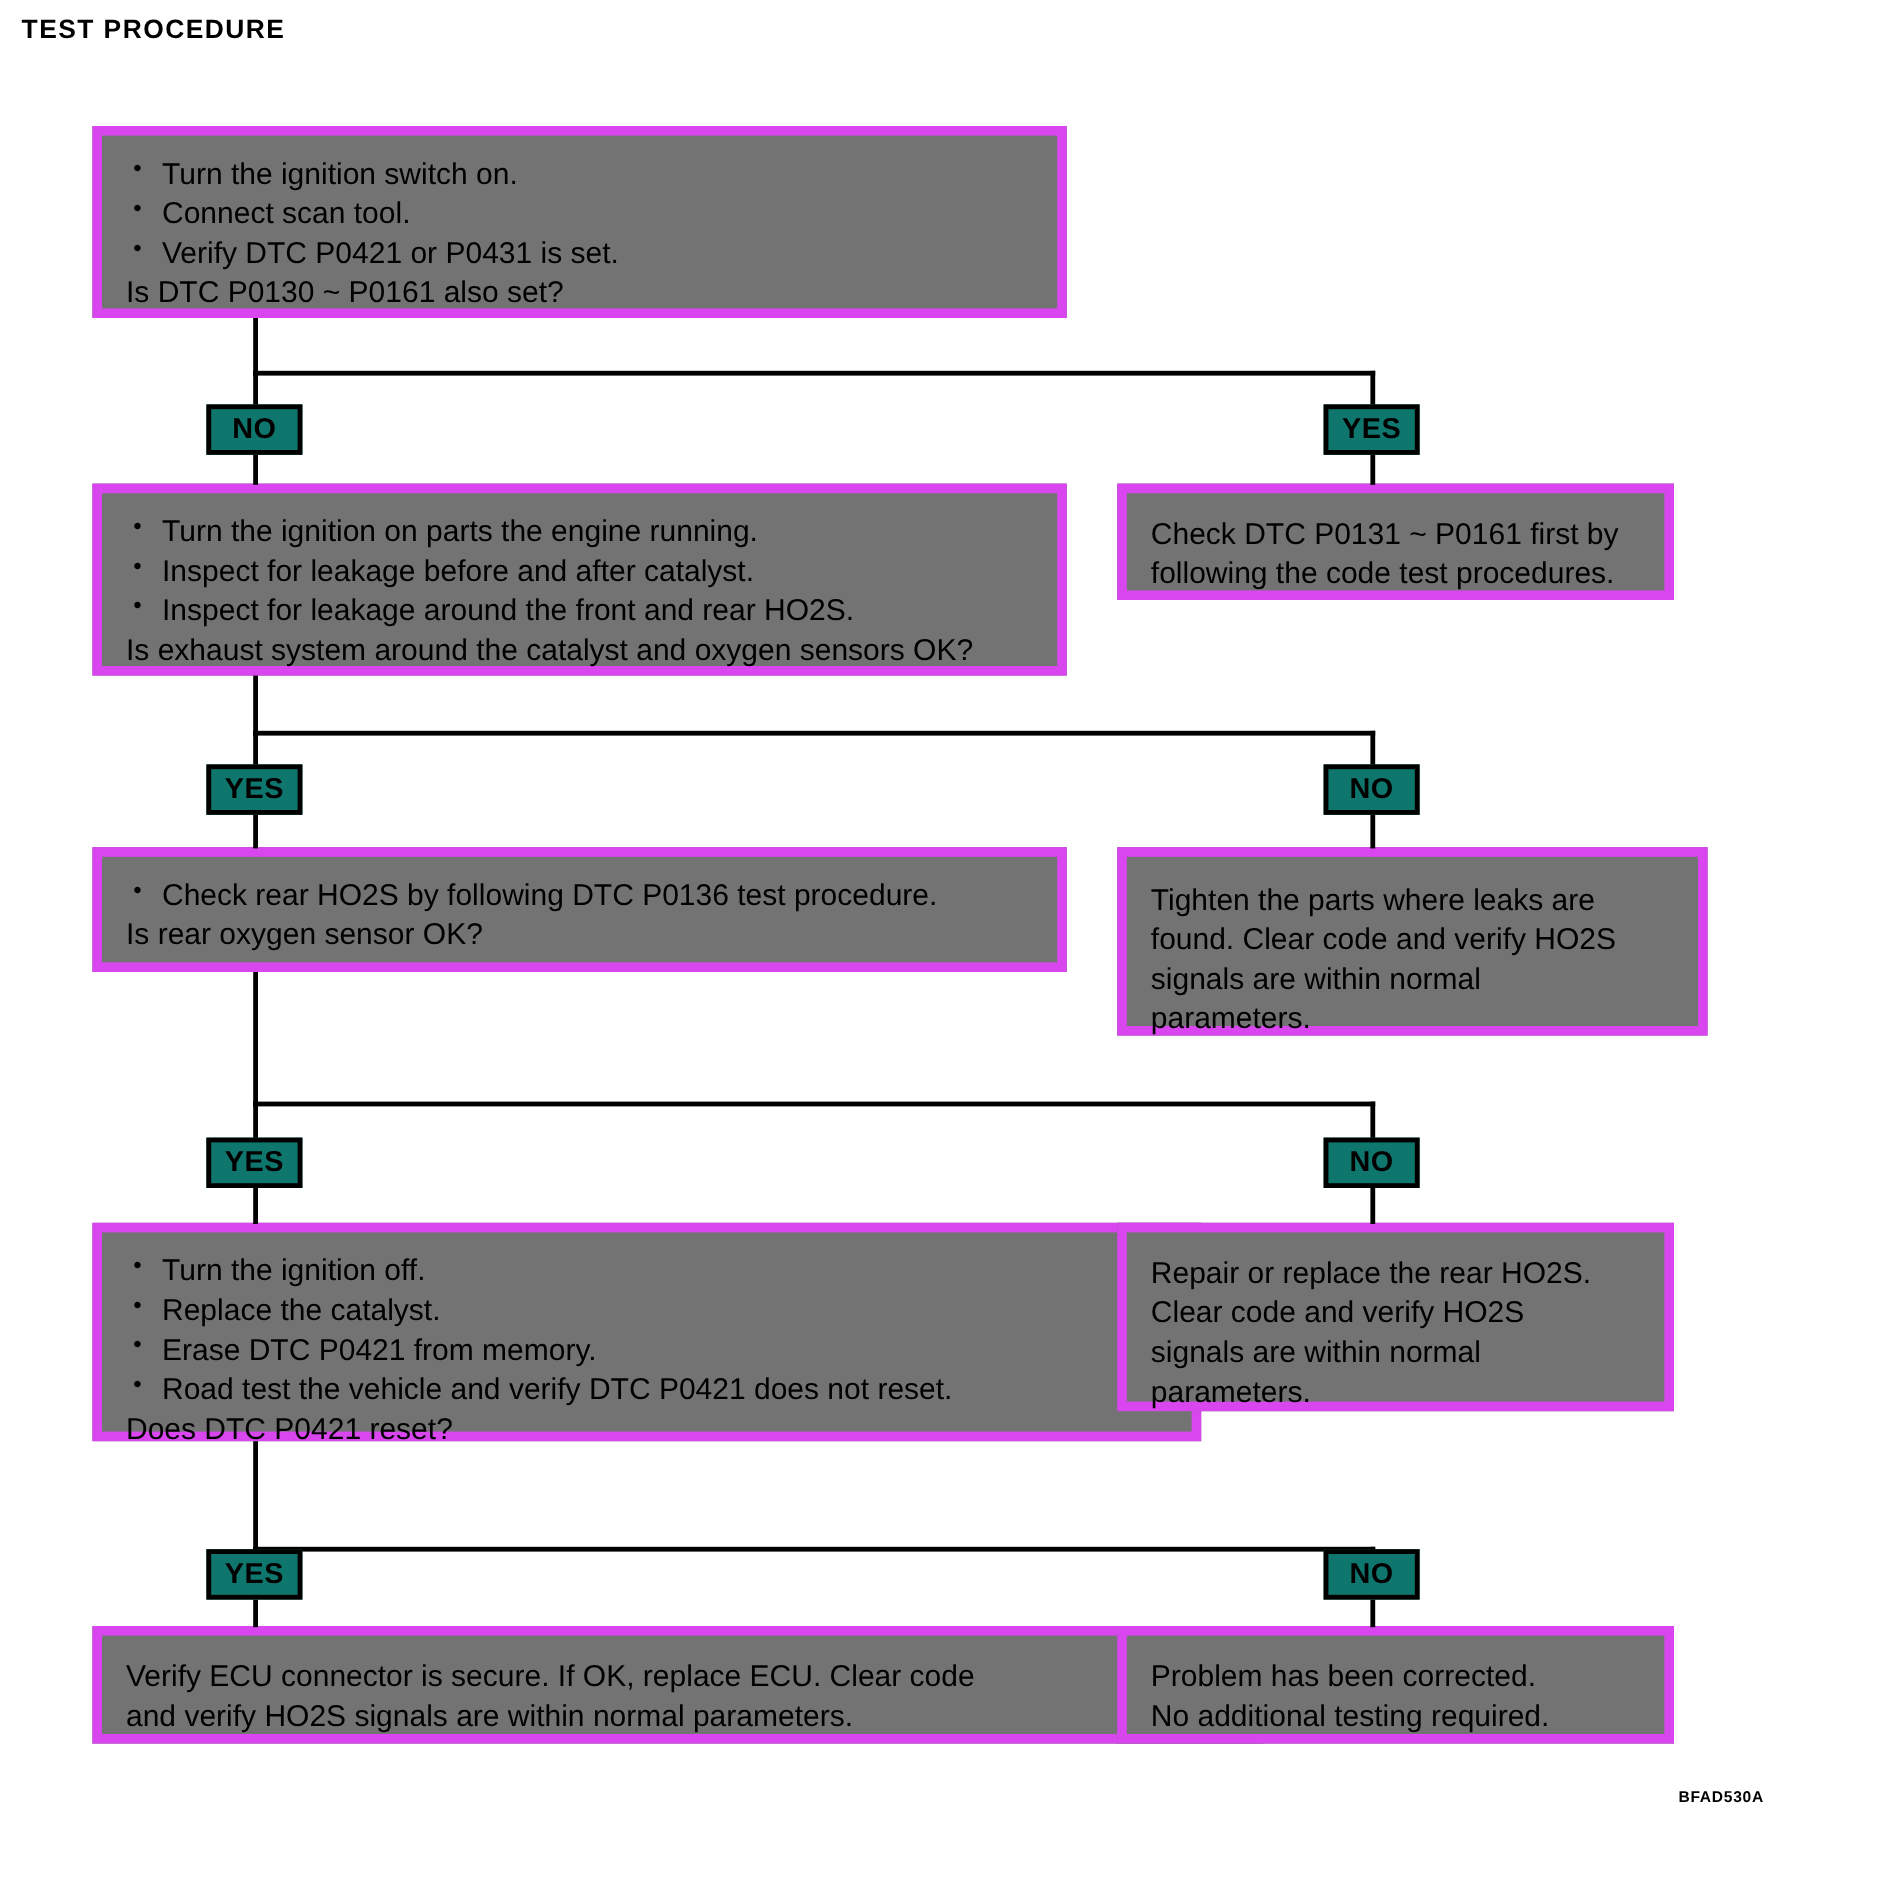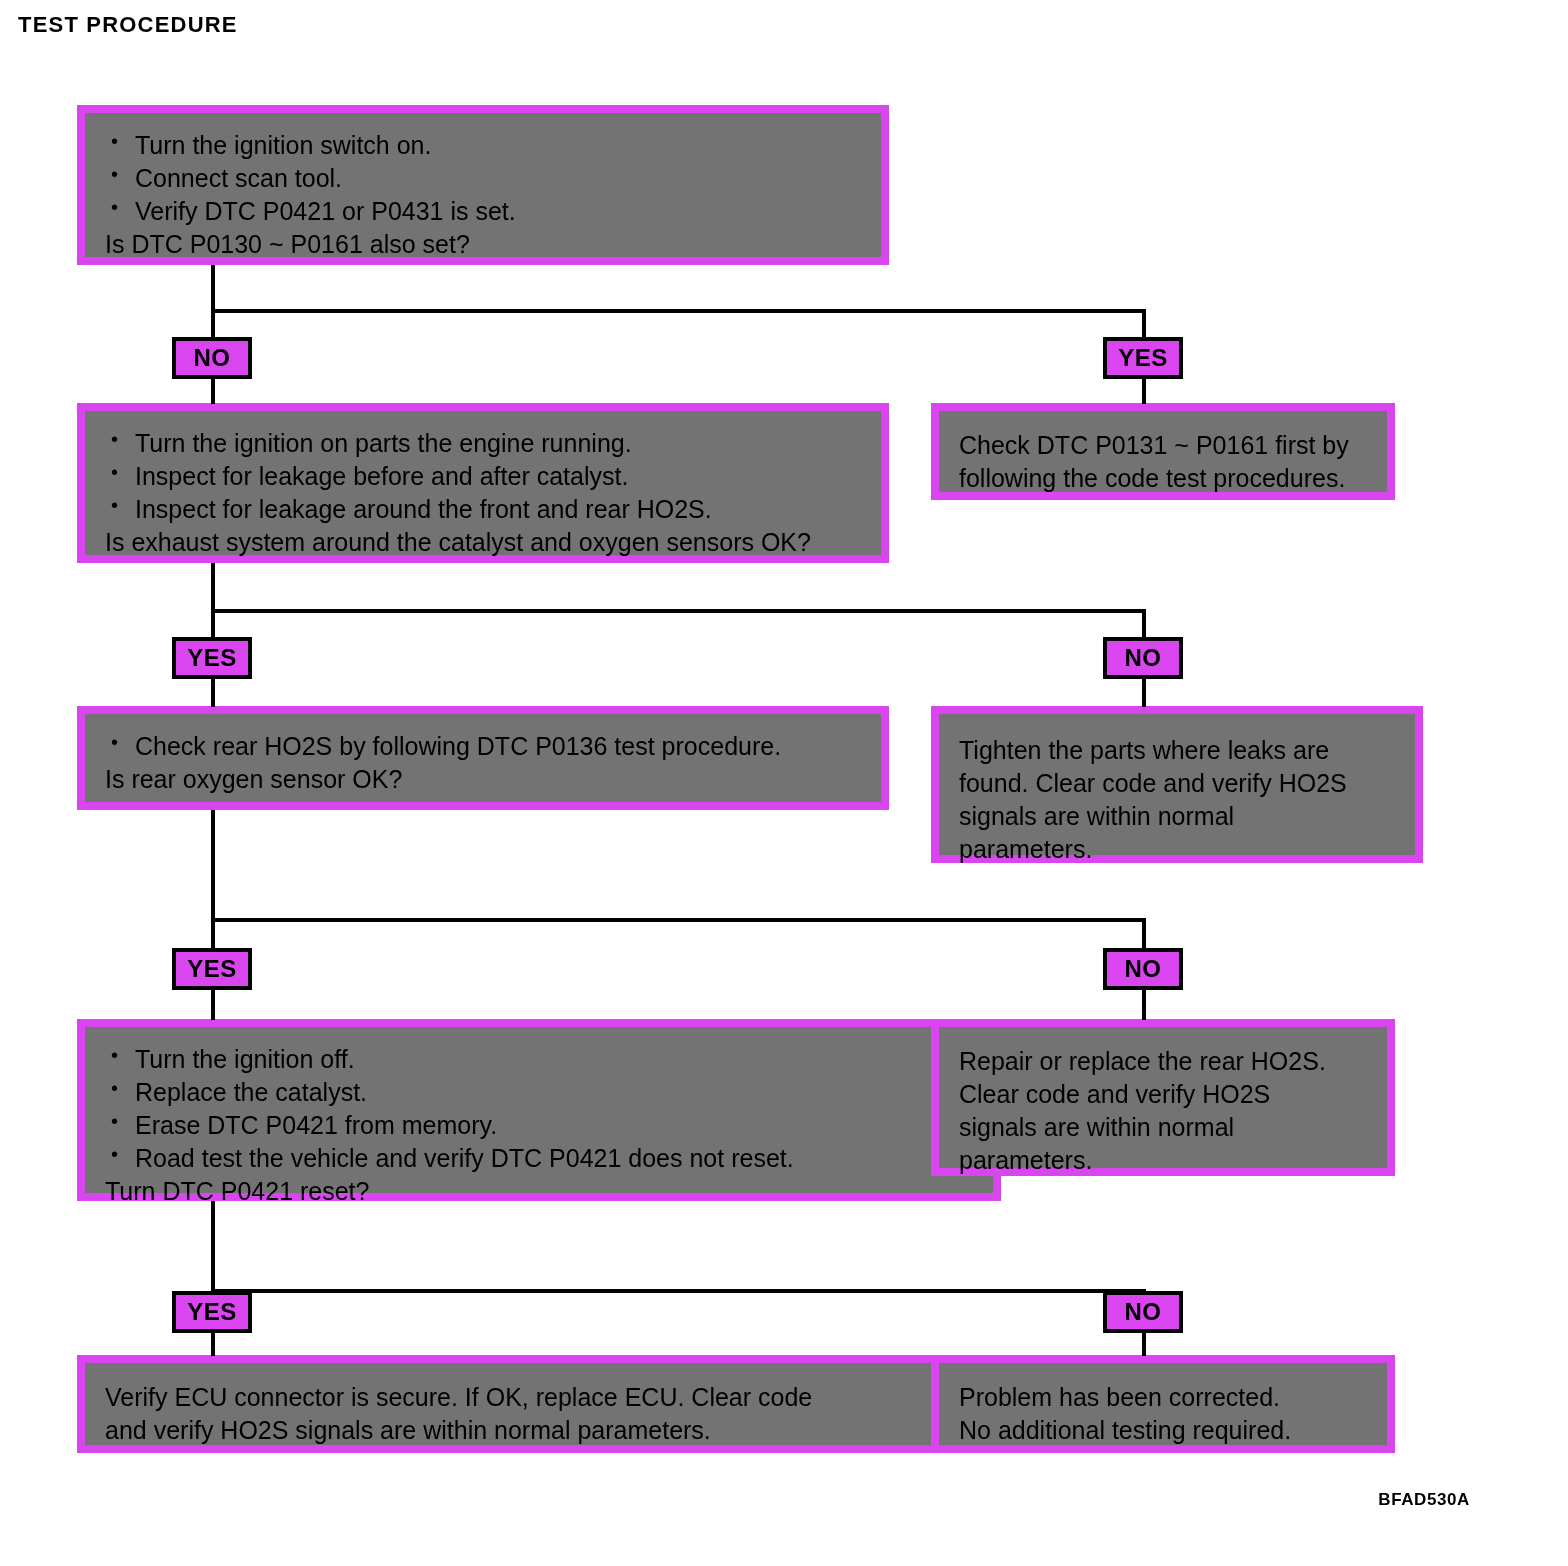--- a/index.html
+++ b/index.html
@@ -55,21 +55,21 @@
   .node .plain-line {
     white-space: nowrap;
   }
 
   
   .branch-label {
     position: absolute;
     width: 80px;
     height: 42px;
     border: 4px solid #000000;
-    background: #d946ef;
+    background: #0f766e;
     display: flex;
     align-items: center;
     justify-content: center;
     font-size: 24px;
     font-weight: bold;
     letter-spacing: 0.5px;
     z-index: 3;
   }
 
   
@@ -84,21 +84,21 @@
     height: 4px;
     background: #000000;
     z-index: 1;
   }
 
   
   #figure-ref {
     position: absolute;
     right: 98px;
     top: 1490px;
-    font-size: 17px;
+    font-size: 13px;
     font-weight: bold;
     letter-spacing: 0.6px;
   }
 </style>
 </head>
 <body>
 
 <div id="page">
 
   <div id="page-title">TEST PROCEDURE</div>
@@ -177,21 +177,21 @@
   </div>
 
   <div class="vline" style="left:211px; top:990px; height:30px;"></div>
   <div class="vline" style="left:1142px; top:990px; height:30px;"></div>
 
   <div class="node" style="left:77px; top:1019px; width:924px; height:182px;">
     <div class="bullet-line">Turn the ignition off.</div>
     <div class="bullet-line">Replace the catalyst.</div>
     <div class="bullet-line">Erase DTC P0421 from memory.</div>
     <div class="bullet-line">Road test the vehicle and verify DTC P0421 does not reset.</div>
-    <div class="plain-line">Turn DTC P0421 reset?</div>
+    <div class="plain-line">Does DTC P0421 reset?</div>
   </div>
 
   <div class="node" style="left:931px; top:1019px; width:464px; height:157px; padding-top:18px;">
     <div class="plain-line">Repair or replace the rear HO2S.</div>
     <div class="plain-line">Clear code and verify HO2S</div>
     <div class="plain-line">signals are within normal</div>
     <div class="plain-line">parameters.</div>
   </div>
 
   <div class="vline" style="left:211px; top:1201px; height:92px;"></div>

